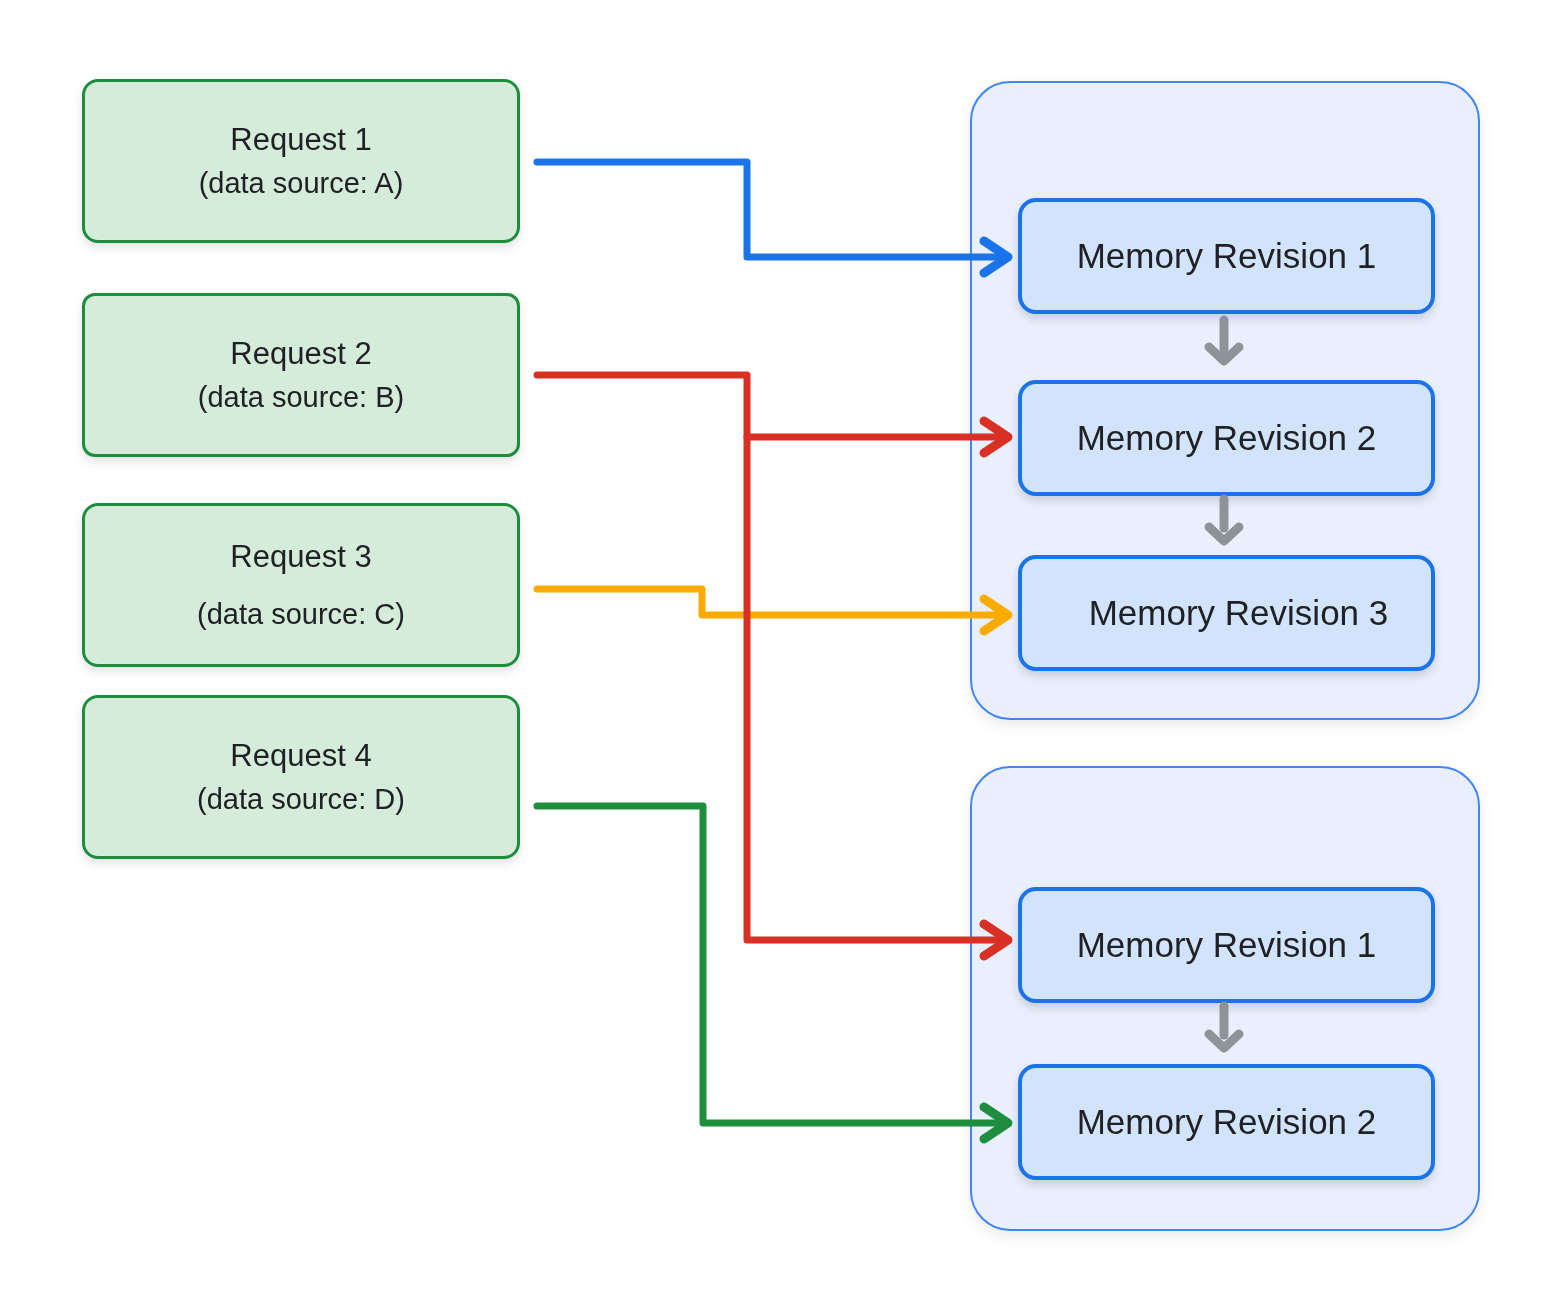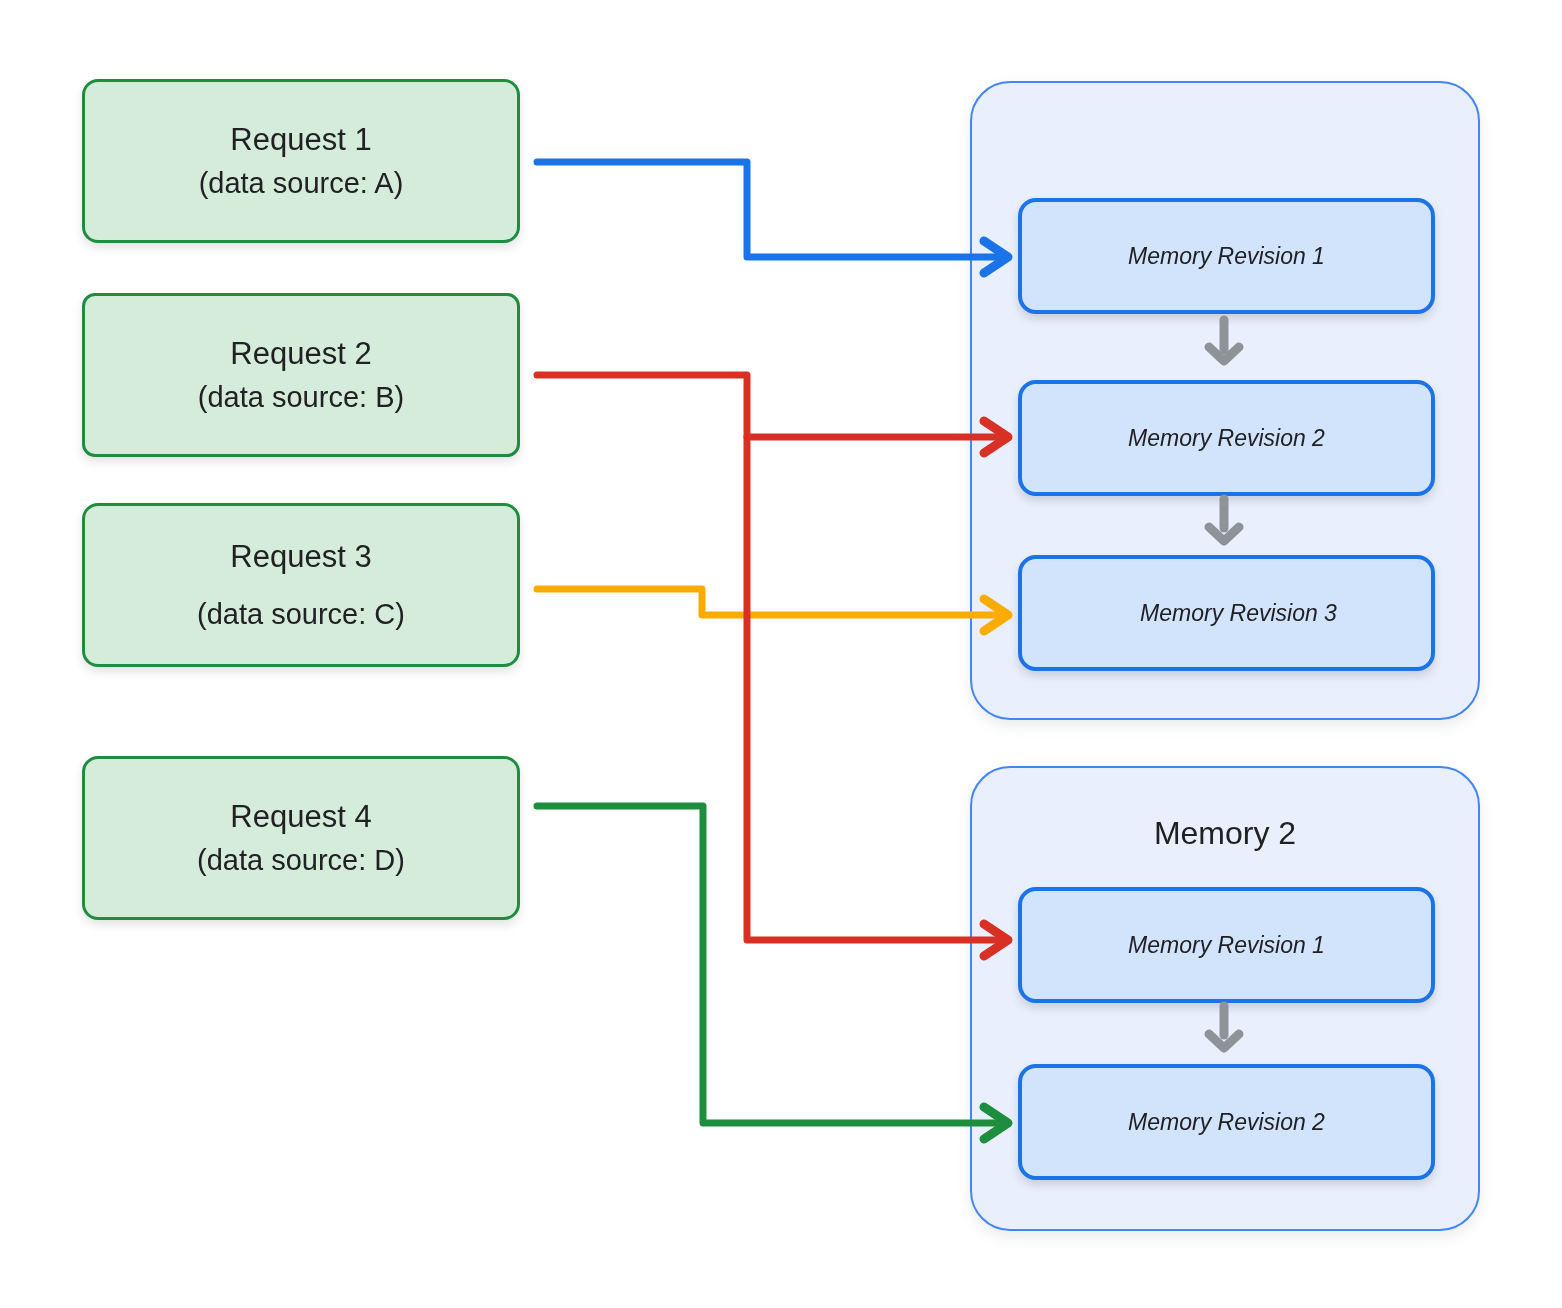--- a/index.html
+++ b/index.html
@@ -56,21 +56,21 @@
   .revision-box{
     position:absolute;
     left:46px;width:417px;height:116px;
     box-sizing:border-box;
     background:var(--revision-fill);
     border:4px solid var(--revision-border);
     border-radius:18px;
     box-shadow:0 5px 9px rgba(60,64,67,.18);
     display:flex;align-items:center;justify-content:center;
   }
-  .revision-label{font-size:23px;font-weight:500;font-style:italic;}
+  .revision-label{font-size:35px;font-weight:500;}
   svg.wires{
     position:absolute;left:0;top:0;
     pointer-events:none;
     z-index:5;
   }
 </style>
 </head>
 <body>
 
 <div class="canvas">
@@ -80,39 +80,38 @@
     <div class="request-sublabel">(data source: A)</div>
   </div>
   <div class="request-box" style="top:293px;border-radius:13px;">
     <div class="request-label">Request 2</div>
     <div class="request-sublabel">(data source: B)</div>
   </div>
   <div class="request-box" style="top:503px;gap:25px;">
     <div class="request-label">Request 3</div>
     <div class="request-sublabel">(data source: C)</div>
   </div>
-  <div class="request-box" style="top:756px;">
+  <div class="request-box" style="top:695px;">
     <div class="request-label">Request 4</div>
     <div class="request-sublabel">(data source: D)</div>
   </div>
 
   <div class="memory-container" style="top:81px;height:639px;">
     <div class="revision-box" style="top:115px;">
       <div class="revision-label">Memory Revision 1</div>
     </div>
     <div class="revision-box" style="top:297px;">
       <div class="revision-label">Memory Revision 2</div>
     </div>
     <div class="revision-box" style="top:472px;padding-left:24px;">
       <div class="revision-label">Memory Revision 3</div>
     </div>
   </div>
 
   <div class="memory-container" style="top:766px;height:465px;">
-    <div class="memory-title" style="top:47px;">Memory 2</div>
     <div class="revision-box" style="top:119px;">
       <div class="revision-label">Memory Revision 1</div>
     </div>
     <div class="revision-box" style="top:296px;">
       <div class="revision-label">Memory Revision 2</div>
     </div>
   </div>
 
   <svg class="wires" width="1562" height="1308" viewBox="0 0 1562 1308">
 

